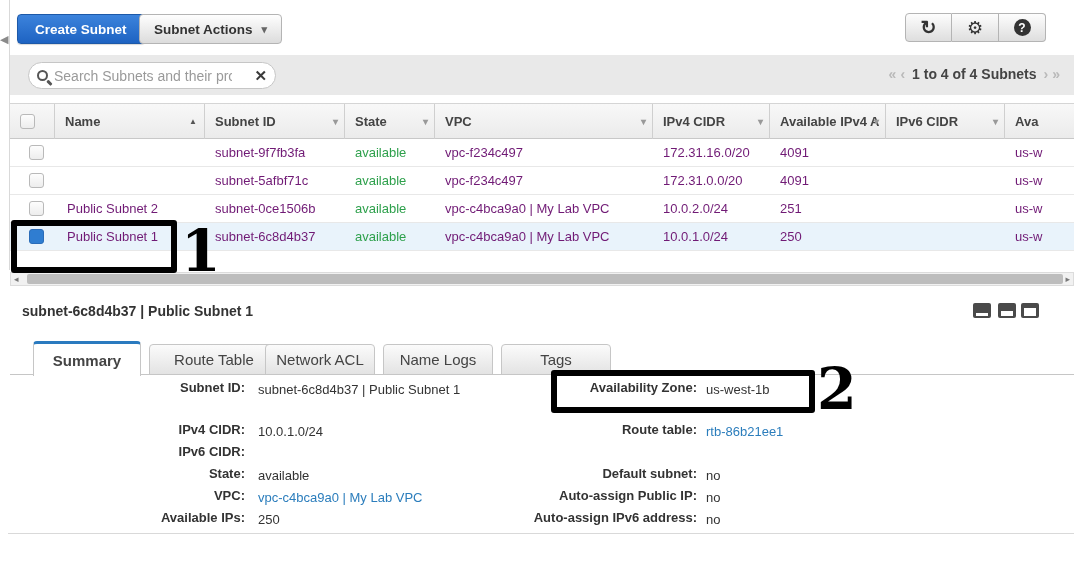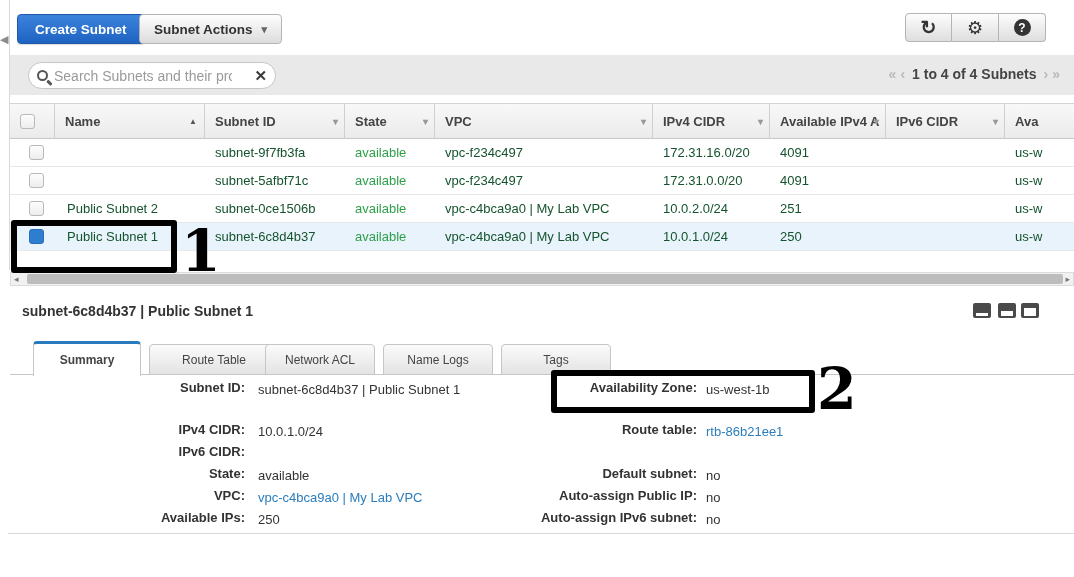--- a/index.html
+++ b/index.html
@@ -54,21 +54,21 @@
          border-bottom:1px solid #c8c8c8; }
   .th { position:relative; display:flex; align-items:center; padding-left:10px; font-weight:bold;
         color:#444; border-right:1px solid #cfcfcf; overflow:hidden; white-space:nowrap; height:35px; cursor:pointer; }
   .th:last-child { border-right:none; }
   .sort-asc { position:absolute; right:7px; font-size:8px; color:#555; }
   .sort-chev { position:absolute; right:6px; font-size:10px; color:#999; }
 
   .tbody { position:absolute; left:10px; top:139px; width:1064px; }
   .tr { height:28px; border-bottom:1px solid #e8e8e8; background:#fff; cursor:pointer; }
   .tr.selected { background:#e9f3fb; }
-  .td { display:flex; align-items:center; padding-left:10px; white-space:nowrap; overflow:hidden; color:#14532d; }
+  .td { display:flex; align-items:center; padding-left:10px; white-space:nowrap; overflow:hidden; color:#701a75; }
   .td.name { padding-left:12px; }
   .td.state { color:#2ea04c; }
   .cb { width:15px; height:15px; border:1px solid #b9b9b9; border-radius:3px;
         background:linear-gradient(180deg,#fdfdfd,#ededed); margin-left:9px; cursor:pointer; }
   .cb.checked { background:#2f7dd1; border-color:#2a6cb8; }
 
   
   .hscroll { position:absolute; left:10px; top:272px; width:1064px; height:14px; background:#f1f1f1;
          border:1px solid #dcdcdc; }
   .hthumb { position:absolute; left:16px; top:1px; width:1036px; height:10px; background:#bdbdbd;
@@ -78,21 +78,21 @@
 
   
   .detail-title { position:absolute; left:22px; top:303px; font-size:14px; font-weight:bold; color:#333; }
   .pane-icon { position:absolute; top:303px; width:18px; height:15px; background:#4a4a4a; border-radius:2px; cursor:pointer; }
   .pane-icon .bar { position:absolute; left:3px; right:3px; background:#fff; }
   .pane-icon.p1 { left:973px; } .pane-icon.p1 .bar { bottom:2px; height:3px; }
   .pane-icon.p2 { left:998px; } .pane-icon.p2 .bar { bottom:2px; height:5px; }
   .pane-icon.p3 { left:1021px; } .pane-icon.p3 .bar { bottom:2px; height:8px; }
 
   .tab { position:absolute; top:344px; height:31px; display:flex; align-items:center; justify-content:center;
-         font-size:12px; color:#444; background:linear-gradient(180deg,#fbfbfb,#e3e3e3);
+         font-size:15px; color:#444; background:linear-gradient(180deg,#fbfbfb,#e3e3e3);
          border:1px solid #c6c6c6; border-radius:4px 4px 0 0; cursor:pointer; }
   .tab.active { top:341px; height:35px; background:#fff; border-bottom:none; border-top:3px solid #2a7abf;
          font-weight:bold; z-index:2; }
   .content-line { position:absolute; left:10px; top:374px; width:1064px; height:1px; background:#c6c6c6; }
 
   .field { position:absolute; display:flex; }
   .field .lbl { font-weight:bold; color:#333; text-align:right; }
   .field .val { color:#333; line-height:20px; }
   .field .val.link { color:#2b7dbc; cursor:pointer; }
   .fl .lbl { width:235px; } .fl .val { margin-left:13px; width:207px; }
@@ -300,21 +300,21 @@
   </div>
   <div class="field fr" style="left:460px; top:466px;">
     <span class="lbl">Default subnet:</span>
     <span class="val">no</span>
   </div>
   <div class="field fr" style="left:460px; top:488px;">
     <span class="lbl">Auto-assign Public IP:</span>
     <span class="val">no</span>
   </div>
   <div class="field fr" style="left:460px; top:510px;">
-    <span class="lbl">Auto-assign IPv6 subnet:</span>
+    <span class="lbl">Auto-assign IPv6 address:</span>
     <span class="val">no</span>
   </div>
 
   <div class="bottom-line"></div>
 
   <div class="ann-box ann-box1"></div>
   <div class="ann-num ann-num1">1</div>
   <div class="ann-box ann-box2"></div>
   <div class="ann-num ann-num2">2</div>
 

